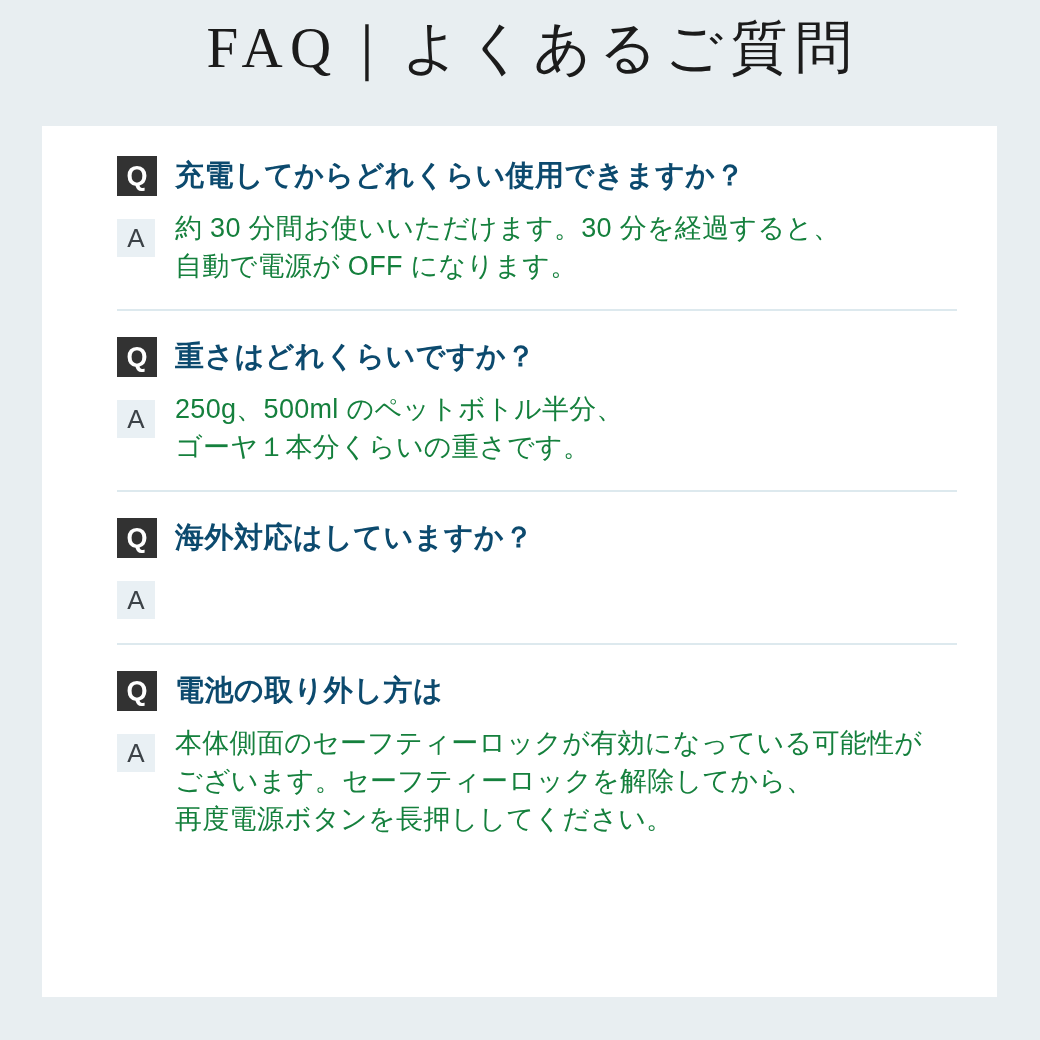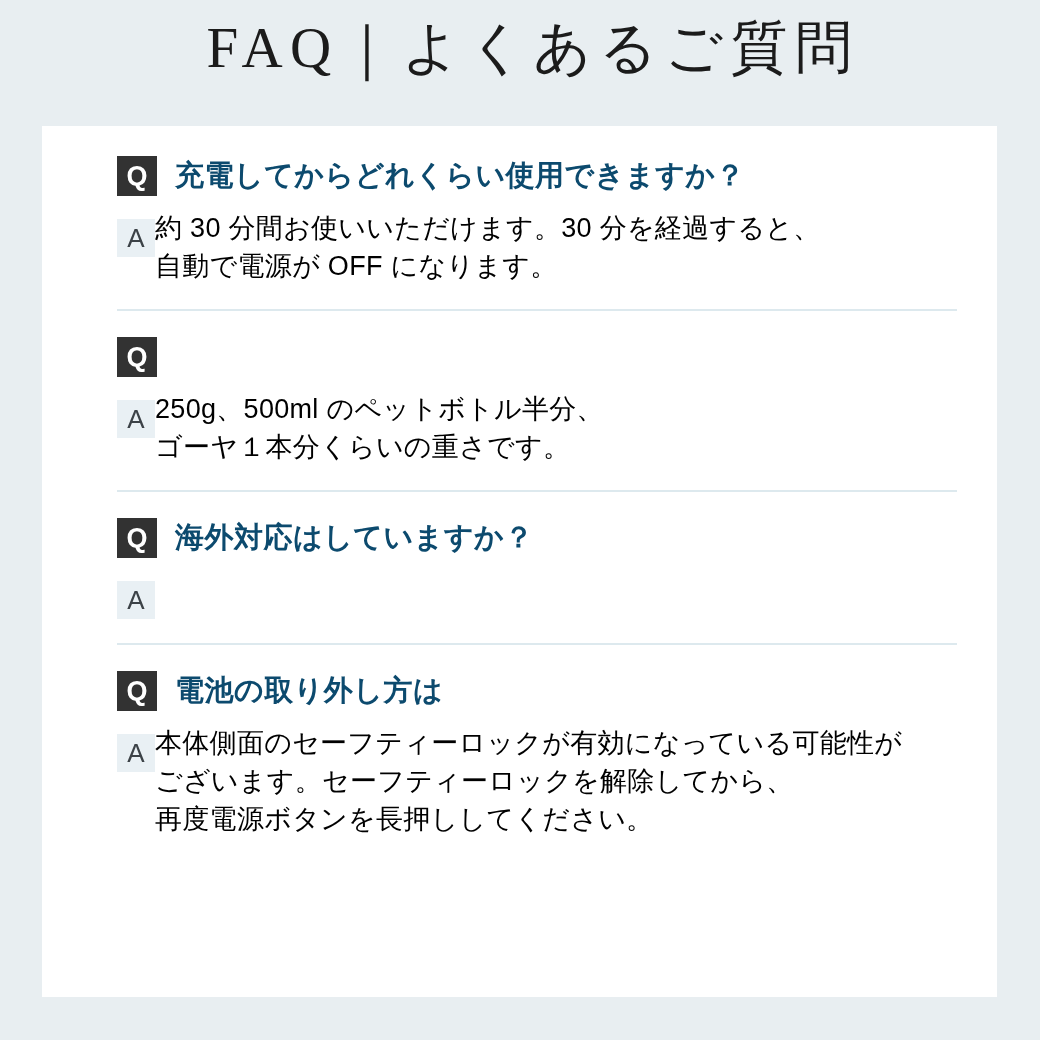--- a/index.html
+++ b/index.html
@@ -81,23 +81,24 @@
     margin-top: 10px;
     background: #e9f0f4;
     color: #3c4247;
     display: flex;
     align-items: center;
     justify-content: center;
     font-size: 26px;
     font-weight: 400;
   }
   .a-text {
+    margin-left: 20px;
     font-size: 27px;
     line-height: 38px;
-    color: #000000;
+    color: #15803d;
     letter-spacing: 0.3px;
     white-space: nowrap;
   }
   .divider {
     border: none;
     border-top: 2px solid #dde9ee;
     margin: 24px 0 26px 0;
     height: 0;
   }
 </style>
@@ -122,20 +123,21 @@
           <div>自動で電源が OFF になります。</div>
         </div>
       </div>
     </div>
 
     <hr class="divider">
 
     <div class="qa-block">
       <div class="q-row">
         <div class="q-badge">Q</div>
+        <div class="q-text">重さはどれくらいですか？</div>
       </div>
       <div class="a-row">
         <div class="a-badge">A</div>
         <div class="a-text">
           <div>250g、500ml のペットボトル半分、</div>
           <div>ゴーヤ１本分くらいの重さです。</div>
         </div>
       </div>
     </div>
 

